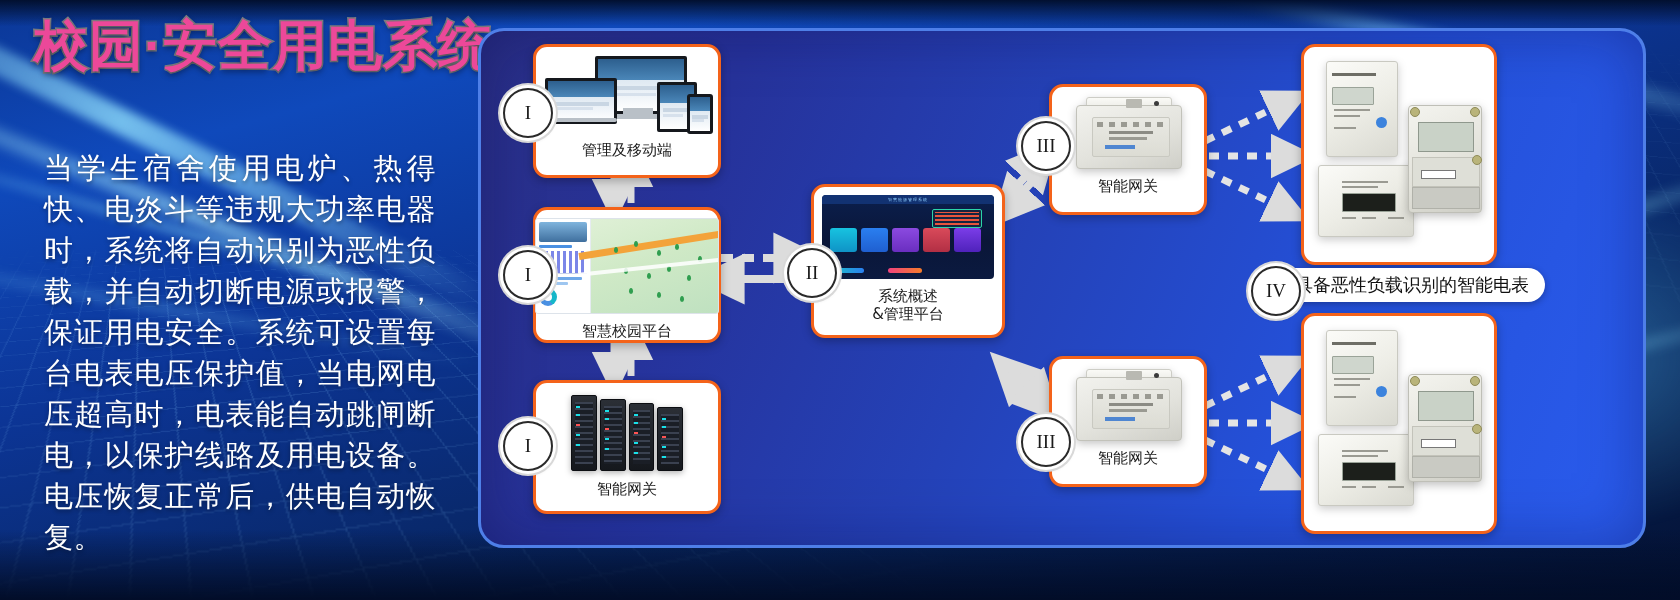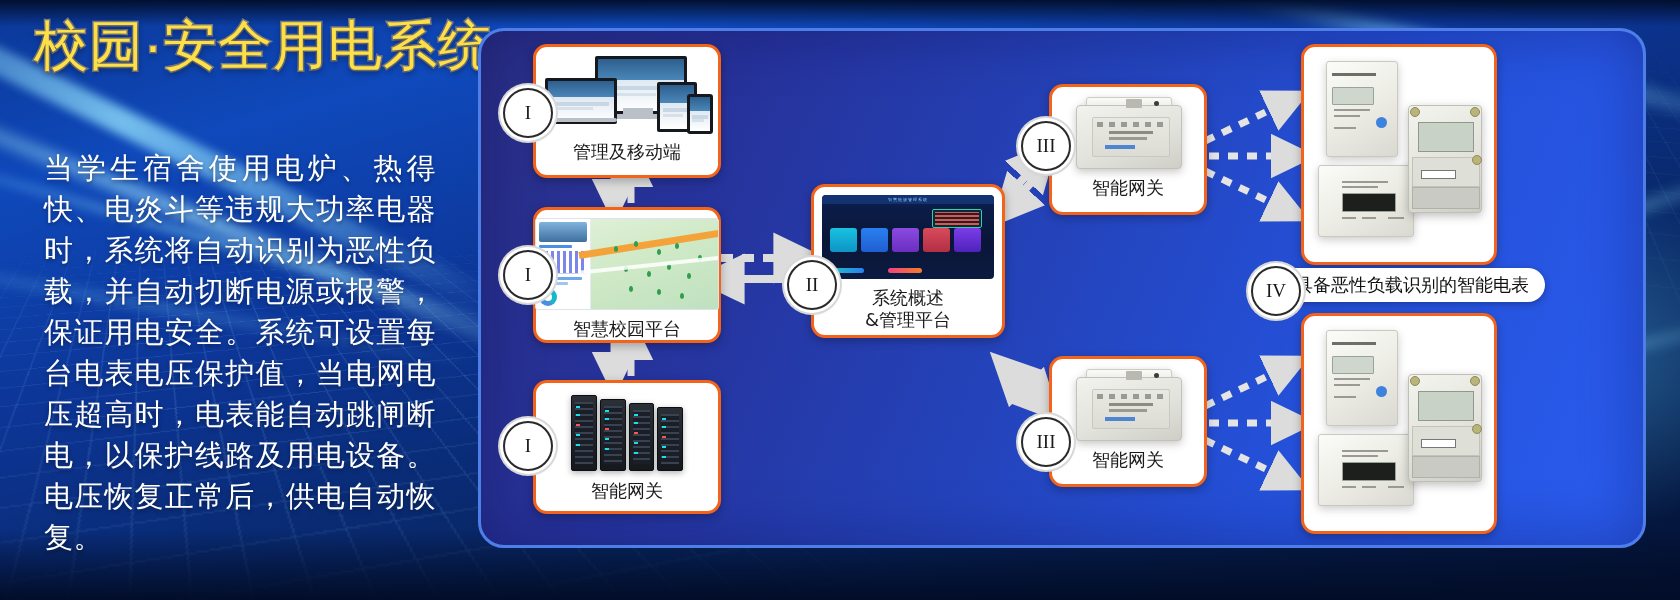--- a/index.html
+++ b/index.html
@@ -73,22 +73,22 @@
       repeating-linear-gradient(100deg,rgba(130,200,255,.5) 0 1px,rgba(0,0,0,0) 1px 24px),
       repeating-linear-gradient(8deg,rgba(130,200,255,.4) 0 1px,rgba(0,0,0,0) 1px 24px);
     transform:perspective(500px) rotateX(58deg);
     mask-image:radial-gradient(ellipse at 60% 60%,#000 10%,transparent 68%);
     -webkit-mask-image:radial-gradient(ellipse at 60% 60%,#000 10%,transparent 68%);}
 
   
   .left{position:absolute;left:0;top:0;width:470px;height:600px;}
   .title{
     position:absolute;left:34px;top:18px;width:430px;
-    font-size:54px;font-weight:normal;line-height:1;
-    color:#fde047;letter-spacing:1px;white-space:nowrap;
+    font-size:54px;font-weight:bold;line-height:1;
+    color:#ec4899;letter-spacing:1px;white-space:nowrap;
     -webkit-text-stroke:3px #7e7e82;
     paint-order:stroke fill;
     text-shadow:0 3px 6px rgba(0,0,0,.45);
   }
   .badge{
     position:absolute;left:47px;top:96px;
     background:linear-gradient(180deg,#fb8a2e 0%,#f4701c 55%,#ef6415 100%);
     border-radius:22px;padding:9px 34px;
     color:#fff;font-size:23px;font-weight:bold;letter-spacing:2px;
     box-shadow:0 2px 7px rgba(0,0,0,.3);
@@ -107,21 +107,21 @@
     background:linear-gradient(112deg,#2a2f86 0%,#26329a 20%,#2442b8 46%,#2450d8 70%,#2a5cee 100%);
     border:3px solid #4e7fe8;border-radius:26px;
     box-shadow:inset 0 0 60px rgba(10,10,70,.35);
   }
   .card{
     position:absolute;background:#fff;border:3px solid #f4631a;border-radius:14px;
     box-shadow:0 3px 10px rgba(0,0,0,.28);
     display:flex;flex-direction:column;align-items:center;justify-content:flex-start;
   }
   .card .cap{
-    font-size:18px;color:#1a1a1a;text-align:center;line-height:1.22;
+    font-size:15px;color:#1a1a1a;text-align:center;line-height:1.22;
     font-family:"DejaVu Sans","Liberation Sans",sans-serif;
   }
   
   .medal{
     position:absolute;width:46px;height:46px;border-radius:50%;
     background:#fff;border:2px solid #2a2a2a;
     box-shadow:0 0 0 3px #fff,0 0 0 5px #d8d8d8,0 2px 5px rgba(0,0,0,.3);
     display:flex;align-items:center;justify-content:center;
     font-size:19px;color:#1a1a1a;font-family:"Liberation Serif",serif;
     z-index:6;
@@ -374,21 +374,21 @@
           <i style="background:linear-gradient(180deg,#7b3de8,#4f22bb)"></i>
         </div>
         <div class="foot">
           <i style="background:linear-gradient(90deg,#1bc5c5,#2a7ff0)"></i>
           <i style="background:linear-gradient(90deg,#f0437e,#f57c2a)"></i>
         </div>
       </div>
       <div class="cap" style="margin-top:8px;">系统概述</div>
       <div class="cap">&amp;管理平台</div>
     </div>
-    <div class="medal" style="left:306px;top:229px;">II</div>
+    <div class="medal" style="left:306px;top:217px;">II</div>
 
     <div class="card" style="left:568px;top:53px;width:152px;height:125px;">
       <div class="gw">
         <div class="top"></div>
           <div class="body"></div>
         <div class="usb"></div>
           <div class="dot"></div>
         <div class="plate">
           <div class="leds"></div>
             <div class="txt1"></div>

